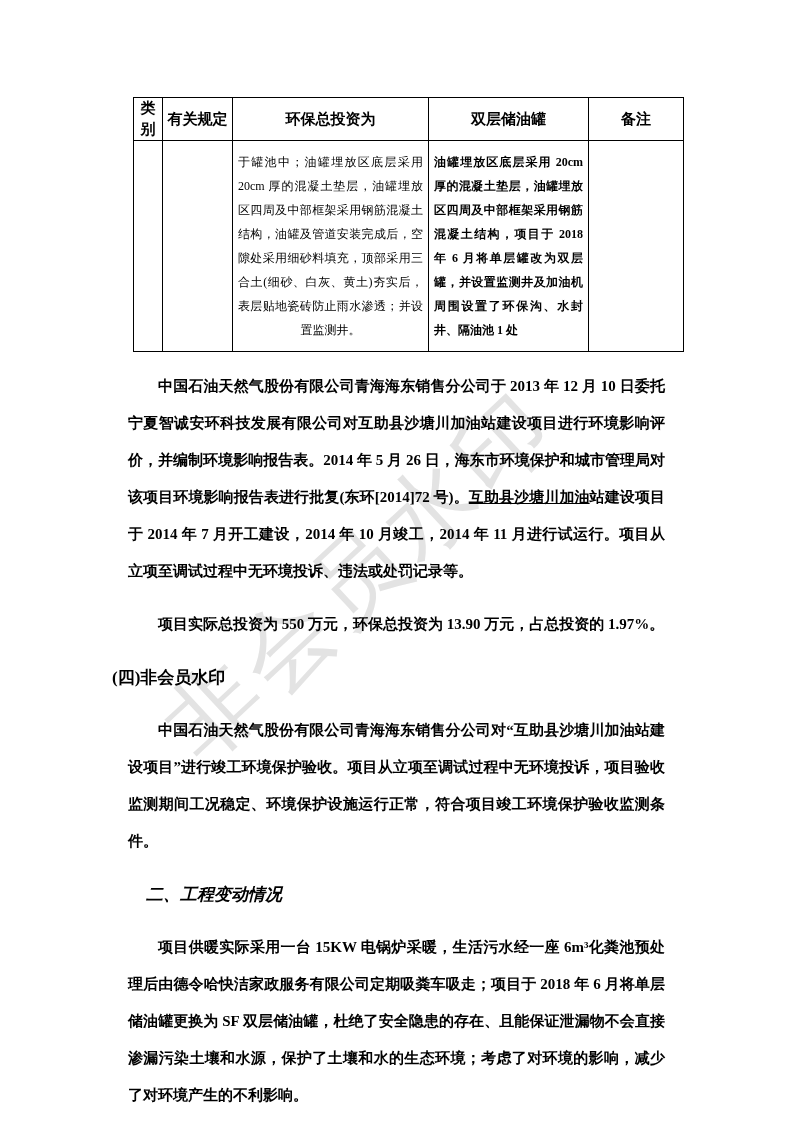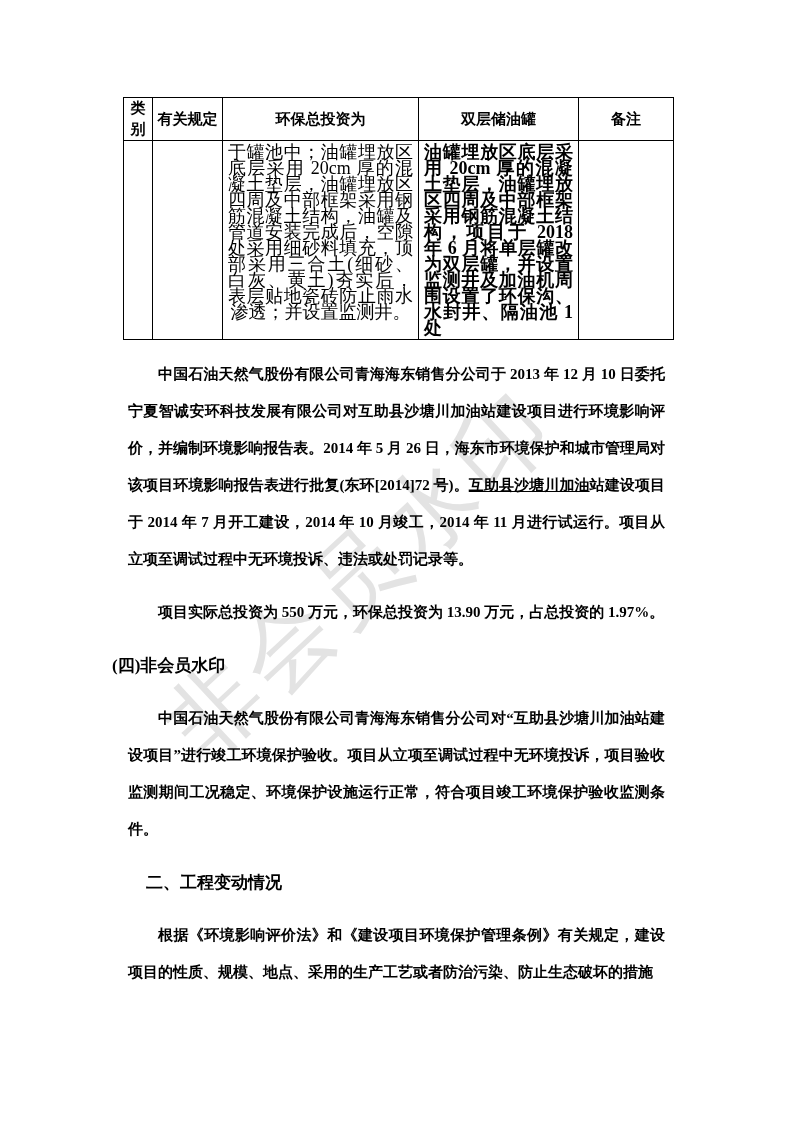--- a/index.html
+++ b/index.html
@@ -27,52 +27,52 @@
   }
   .content {
     position: relative;
     z-index: 1;
     padding: 97px 112px 0 112px;
   }
   table.doc-table {
     border-collapse: collapse;
     table-layout: fixed;
     width: 550px;
-    margin-left: 11px;
+    margin-left: 21px;
   }
   table.doc-table th,
   table.doc-table td {
     border: 1.5px solid #000000;
     box-sizing: border-box;
   }
   table.doc-table th {
     font-weight: bold;
     font-size: 15px;
     line-height: 21px;
     text-align: center;
     vertical-align: middle;
     height: 43px;
     padding: 0 2px;
   }
   table.doc-table tbody td {
     vertical-align: top;
-    font-size: 18px;
-    line-height: 16px;
-    padding: 3px 5px;
+    font-size: 12px;
+    line-height: 24px;
+    padding: 9px 5px;
     height: 187px;
   }
   .cell-eia    { text-align: justify; text-align-last: center; }
   .cell-actual { text-align: justify; font-weight: bold; }
   .h {
     font-weight: bold;
     font-size: 17px;
     line-height: 37px;
     margin: 0;
   }
-  .h.indent { text-indent: 2em; }
+  .h.indent { text-indent: 2em; font-style: italic; }
   .para {
     margin: 16px;
     font-size: 15px;
     line-height: 37px;
     text-align: justify;
     text-indent: 2em;
     font-weight: bold;
   }
   .u { text-decoration: underline; }
 </style>
@@ -114,16 +114,17 @@
     </table>
 
     <p class="para"><span>中国石油天然气股份有限公司青海海东销售分公司于 2013 年 12 月 10 日委托宁夏智诚安环科技发展有限公司对互助县沙塘川加油站建设项目进行环境影响评价，并编制环境影响报告表。2014 年 5 月 26 日，海东市环境保护和城市管理局对该项目环境影响报告表进行批复(东环[2014]72 号)。</span><span class="u">互助县沙塘川加油</span><span>站建设项目于 2014 年 7 月开工建设，2014 年 10 月竣工，2014 年 11 月进行试运行。项目从立项至调试过程中无环境投诉、违法或处罚记录等。</span></p>
 
     <p class="para">项目实际总投资为 550 万元，环保总投资为 13.90 万元，占总投资的 1.97%。</p>
 
     <h3 class="h">(四)非会员水印</h3>
     <p class="para">中国石油天然气股份有限公司青海海东销售分公司对“互助县沙塘川加油站建设项目”进行竣工环境保护验收。项目从立项至调试过程中无环境投诉，项目验收监测期间工况稳定、环境保护设施运行正常，符合项目竣工环境保护验收监测条件。</p>
 
     <h3 class="h indent">二、工程变动情况</h3>
+    <p class="para">项目供暖实际采用一台 15KW 电锅炉采暖，生活污水经一座 6m³化粪池预处理后由德令哈快洁家政服务有限公司定期吸粪车吸走；项目于 2018 年 6 月将单层储油罐更换为 SF 双层储油罐，杜绝了安全隐患的存在、且能保证泄漏物不会直接渗漏污染土壤和水源，保护了土壤和水的生态环境；考虑了对环境的影响，减少了对环境产生的不利影响。</p>
     <p class="para">根据《环境影响评价法》和《建设项目环境保护管理条例》有关规定，建设项目的性质、规模、地点、采用的生产工艺或者防治污染、防止生态破坏的措施</p>
 
   </div>
 </div>
 
 </body></html>

